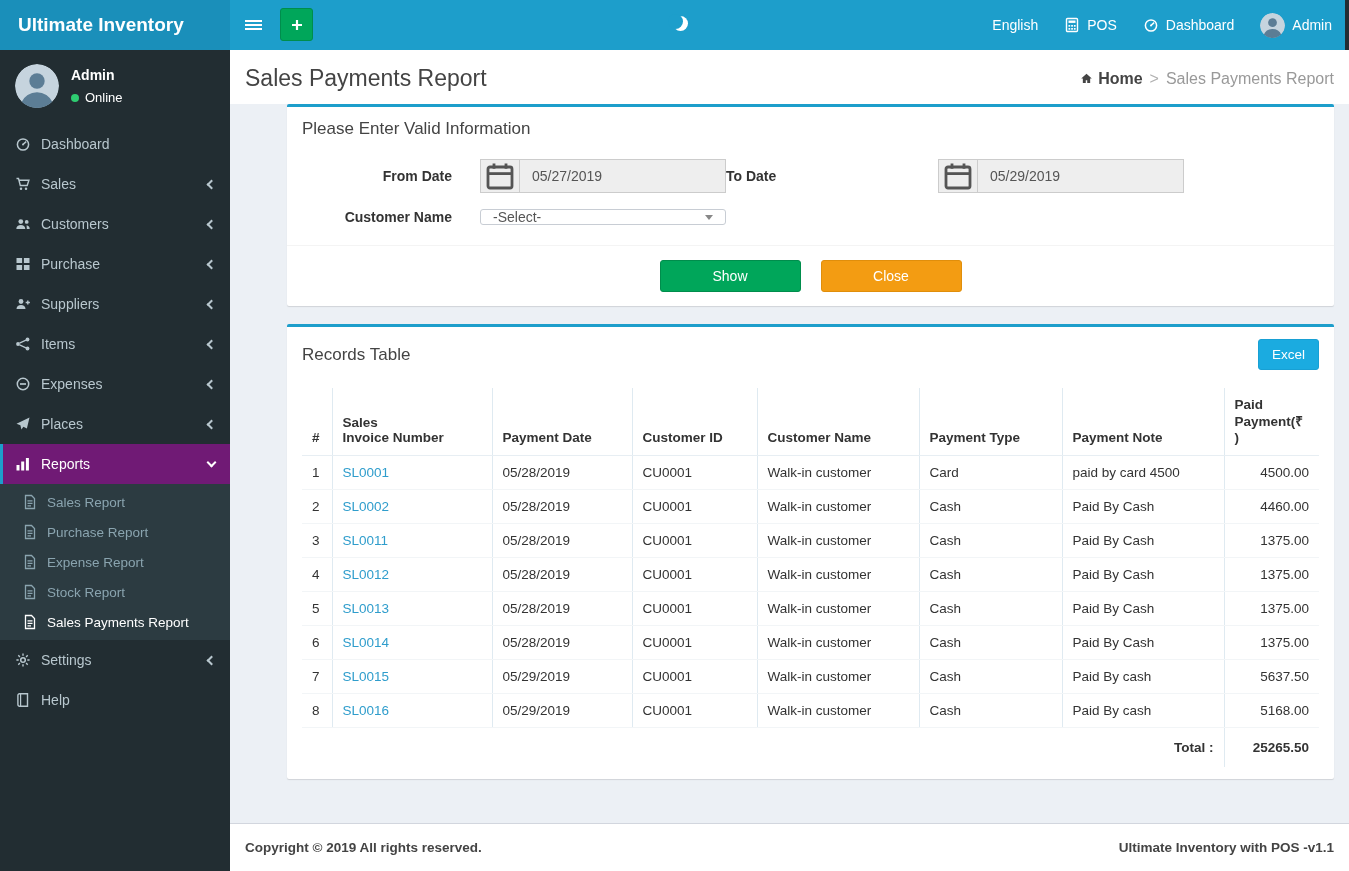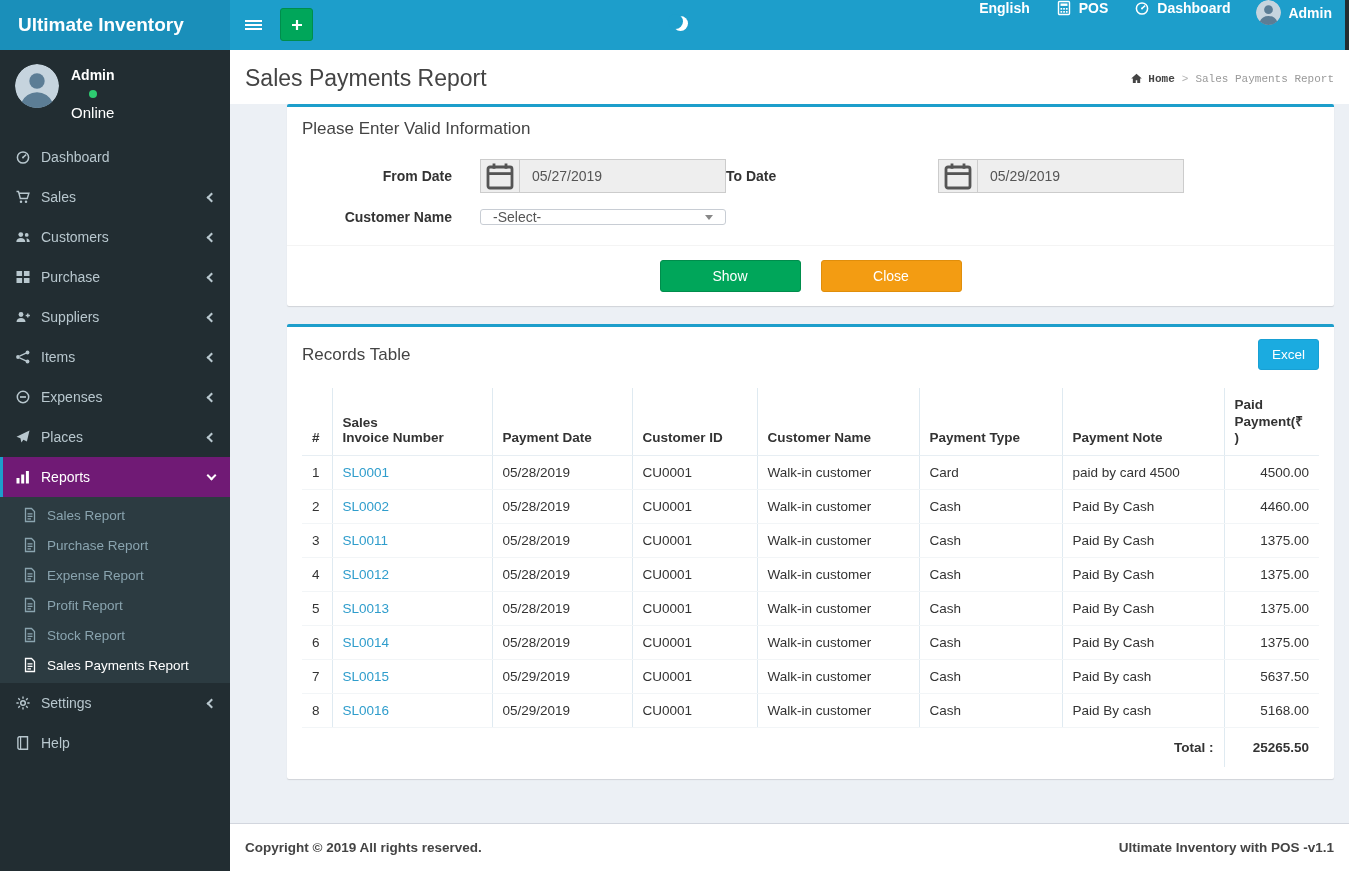--- a/index.html
+++ b/index.html
@@ -16,52 +16,52 @@
   .main-header { position:absolute; top:0; left:0; right:4px; height:50px; display:flex; z-index:10; }
   .logo { width:230px; background:#1a8fba; color:#fff; font-size:19px; font-weight:bold;
           display:flex; align-items:center; padding-left:18px; flex:none; }
   .navbar { flex:1; background:#1d9ecb; display:flex; align-items:stretch; position:relative; }
   .sidebar-toggle { width:46px; display:flex; align-items:center; justify-content:center; }
   .bars span { display:block; width:17px; height:2px; background:#fff; margin:2px 0; }
   .btn-add { width:33px; height:33px; background:#00a65a; border:1px solid #008d4c; border-radius:3px;
              margin:8px 0 0 4px; display:flex; align-items:center; justify-content:center; color:#fff; }
   .crescent { position:absolute; left:438px; top:14px; width:15px; height:15px; border-radius:50%;
               background:#1d9ecb; box-shadow:5px 2px 0 0 #fff; }
-  .nav-right { margin-left:auto; display:flex; align-items:flex-start;font-weight:bold; }
+  .nav-right { margin-left:auto; display:flex; align-items:center; }
   .nav-right > a { display:flex; align-items:center; gap:7px; padding:0 13px; color:#fff; font-size:14px; }
   .nicon { width:16px; height:16px; display:inline-flex; }
   .avatar-sm { width:25px; height:25px; border-radius:50%; overflow:hidden; display:inline-block; flex:none; }
 
   
   .sidebar { position:absolute; top:50px; left:0; bottom:0; width:230px; background:#222d32; color:#b8c7ce; }
   .user-panel { display:flex; gap:12px; padding:14px 15px 12px; align-items:flex-start; }
   .avatar-lg { width:44px; height:44px; border-radius:50%; overflow:hidden; flex:none; }
   .user-name { color:#fff; font-weight:bold; font-size:14px; margin-top:3px; }
-  .user-status { font-size:15px; color:#fff; display:flex; align-items:center; gap:6px; margin-top:7px;flex-direction:column; }
+  .user-status { font-size:13px; color:#fff; display:flex; align-items:center; gap:6px; margin-top:7px; }
   .status-dot { width:8px; height:8px; border-radius:50%; background:#2ecc71; }
 
   #sidebar-menu { list-style:none; margin-top:4px; }
   .menu-item > a { display:flex; align-items:center; gap:10px; padding:12px 15px 12px 12px;
                    color:#b8c7ce; font-size:14px; border-left:3px solid transparent; }
   .menu-item.active > a { background:#701a75; color:#fff; border-left-color:#1d9ecb; }
   .micon { width:16px; height:16px; flex:none; display:inline-flex; align-items:center; justify-content:center; }
   .chev { margin-left:auto; width:7px; height:7px; border-left:2px solid currentColor; border-bottom:2px solid currentColor; flex:none; }
   .chev.left { transform:rotate(45deg); }
   .chev.down { transform:rotate(-45deg); margin-top:-3px; }
   .treeview { list-style:none; background:#2c3b41; padding:3px 0; }
   .sub-item a { display:flex; align-items:center; gap:9px; padding:7px 5px 7px 22px; color:#8aa4af; font-size:13.5px; }
   .sub-item.active a { color:#fff; }
 
   
   .content-wrapper { position:absolute; left:230px; top:50px; right:0; bottom:0; background:#ecf0f5;
                      display:flex; flex-direction:column; overflow:hidden; }
   .content-header { background:#fff; display:flex; justify-content:space-between; align-items:center;
                     padding:15px 15px 12px; }
   .content-header h1 { font-size:23px; font-weight:400; color:#444; }
-  .breadcrumb { display:flex; align-items:flex-end; gap:7px; font-size:11px;font-family:Liberation Mono, monospace; }
+  .breadcrumb { display:flex; align-items:flex-start; gap:7px; font-size:16px; }
   .breadcrumb .home { color:#444; display:flex; gap:5px; align-items:center; font-weight:bold; }
   .breadcrumb .sep { color:#b0b0b0; }
   .breadcrumb .current { color:#999; }
 
   .content { flex:1; padding:0 15px; }
   .box { background:#fff; border-top:3px solid #1d9ecb; border-radius:2px;
          box-shadow:0 1px 1px rgba(0,0,0,.12); margin-bottom:18px;margin-left:42px; }
   .box-header { padding:12px 15px; font-size:17px; color:#444; display:flex; align-items:center; justify-content:space-between; }
 
   .filter-body { padding:8px 15px 4px; }
@@ -332,31 +332,20 @@
             </a>
           </li>
           <li class="sub-item">
             <a data-interactable="true">
               <span class="micon" data-interactable="false">
                 <svg viewBox="0 0 16 16" width="100%" height="100%" fill="none" stroke="none">
                   <path d="M3.5 1.5h6l3 3v10h-9z" stroke="currentColor" stroke-width="1.3"></path>
                   <path d="M5.5 6.8h5M5.5 9.3h5M5.5 11.8h3.5" stroke="currentColor" stroke-width="1.2"></path>
                 </svg>
               </span>
-              <span data-interactable="false">Profit Report</span>
-            </a>
-          </li>
-          <li class="sub-item">
-            <a data-interactable="true">
-              <span class="micon" data-interactable="false">
-                <svg viewBox="0 0 16 16" width="100%" height="100%" fill="none" stroke="none">
-                  <path d="M3.5 1.5h6l3 3v10h-9z" stroke="currentColor" stroke-width="1.3"></path>
-                  <path d="M5.5 6.8h5M5.5 9.3h5M5.5 11.8h3.5" stroke="currentColor" stroke-width="1.2"></path>
-                </svg>
-              </span>
               <span data-interactable="false">Stock Report</span>
             </a>
           </li>
           <li class="sub-item active">
             <a data-interactable="true">
               <span class="micon" data-interactable="false">
                 <svg viewBox="0 0 16 16" width="100%" height="100%" fill="none" stroke="none">
                   <path d="M3.5 1.5h6l3 3v10h-9z" stroke="currentColor" stroke-width="1.3"></path>
                   <path d="M5.5 6.8h5M5.5 9.3h5M5.5 11.8h3.5" stroke="currentColor" stroke-width="1.2"></path>
                 </svg>

